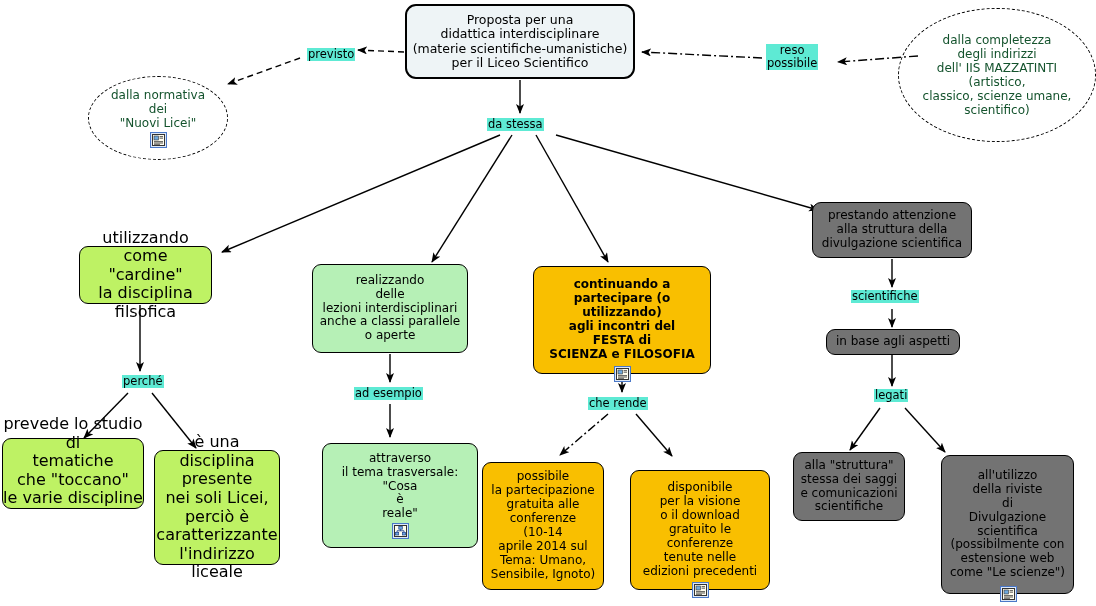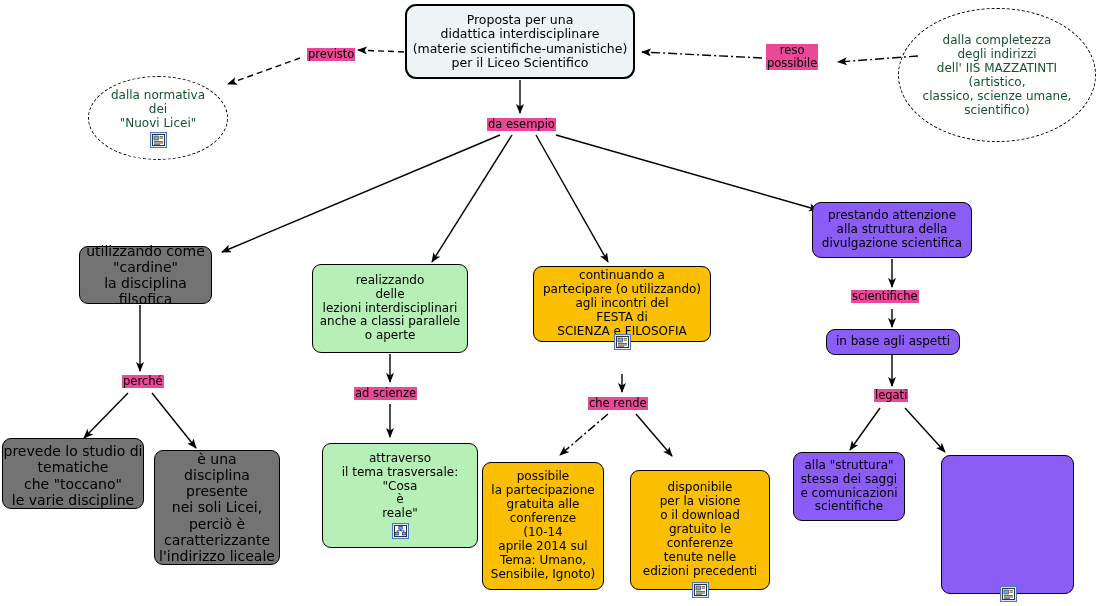--- a/index.html
+++ b/index.html
@@ -4,31 +4,31 @@
 <style>
   html,body{margin:0;padding:0;background:#ffffff;}
   body{width:1096px;height:606px;font-family:"DejaVu Sans",sans-serif;}
   #map{position:relative;width:1096px;height:606px;overflow:hidden;background:#fff;padding-left:8px;}
   #edges{position:absolute;left:0;top:0;width:1096px;height:606px;}
   .node{position:absolute;box-sizing:border-box;display:flex;flex-direction:column;
         align-items:center;justify-content:center;text-align:center;color:#000;
         line-height:1.16;white-space:pre-line;}
   .rbox{border:1.6px solid #000;border-radius:9px;}
   .root{background:#eef4f6;border:2.4px solid #000;border-radius:11px;font-size:12.5px;}
-  .peach{background:#737373;font-size:14px;}
+  .peach{background:#bef264;font-size:16px;}
   .green{background:#b6f0b6;font-size:12px;}
   .amber{background:#f9bf00;font-size:12px;}
-  .blue{background:#8b5cf6;font-size:12px;}
+  .blue{background:#737373;font-size:12px;}
   .ell{position:absolute;box-sizing:border-box;display:flex;flex-direction:column;
        align-items:center;justify-content:center;text-align:center;border-radius:50%;
        background:transparent;font-size:12px;line-height:1.18;white-space:pre-line;color:#14532d;}
   .ell-dashed{border:1.5px dashed #000;}
   .ell-dashdot{border:1.5px dashed #000;}
   .elabel{position:absolute;font-size:11.5px;color:#000;white-space:pre-line;
-          text-align:center;line-height:1.14;background:#ec4899;padding:0 1px;}
+          text-align:center;line-height:1.14;background:#5eead4;padding:0 1px;}
   .ico{margin-top:2px;width:17px;height:16px;display:block;}
 </style>
 </head>
 <body>
 
 <div id="map">
 
   <svg id="edges" viewBox="0 0 1096 606" xmlns="http://www.w3.org/2000/svg">
     <defs>
       <marker id="ah" markerWidth="11" markerHeight="11" refX="9" refY="4" orient="auto" markerUnits="userSpaceOnUse">
@@ -103,23 +103,23 @@
 degli indirizzi
 dell' IIS MAZZATINTI
 (artistico,
 classico, scienze umane,
 scientifico)</span>
   </div>
 
   <div class="elabel" style="left:307px;top:48px;">previsto</div>
   <div class="elabel" style="left:766px;top:44px;">reso
 possibile</div>
-  <div class="elabel" style="left:487px;top:118px;">da esempio</div>
+  <div class="elabel" style="left:487px;top:118px;">da stessa</div>
   <div class="elabel" style="left:122px;top:375px;">perché</div>
-  <div class="elabel" style="left:354px;top:387px;">ad scienze</div>
+  <div class="elabel" style="left:354px;top:387px;">ad esempio</div>
   <div class="elabel" style="left:588px;top:397px;">che rende</div>
   <div class="elabel" style="left:851px;top:290px;">scientifiche</div>
   <div class="elabel" style="left:874px;top:389px;">legati</div>
 
   <div class="node rbox peach" style="left:79px;top:246px;width:133px;height:58px;">
     <span>utilizzando come
 "cardine"
 la disciplina filsofica</span>
   </div>
 
@@ -161,21 +161,21 @@
           <path d="M5,7.8h7"></path>
         <path d="M5,7.8v1.5"></path>
           <path d="M12,7.8v1.5"></path>
       </g>
       <rect x="6.8" y="3.6" width="3.5" height="2.6" fill="#6fa8dc" stroke="#1f3f8f" stroke-width="0.7"></rect>
       <rect x="3.5" y="9.4" width="3.2" height="2.6" fill="#6fa8dc" stroke="#1f3f8f" stroke-width="0.7"></rect>
       <rect x="10.4" y="9.4" width="3.2" height="2.6" fill="#6fa8dc" stroke="#1f3f8f" stroke-width="0.7"></rect>
     </svg>
   </div>
 
-  <div class="node rbox amber" style="left:533px;top:266px;width:178px;height:76px;">
+  <div class="node rbox amber" style="left:533px;top:266px;width:178px;height:108px;font-weight:bold;">
     <span>continuando a
 partecipare (o utilizzando)
 agli incontri del
 FESTA di
 SCIENZA e FILOSOFIA</span>
     <svg class="ico" viewBox="0 0 17 16" style="position:absolute;left:50%;margin-left:-8px;bottom:-9px;">
       <rect x="0.5" y="0.5" width="16" height="15" fill="#dde8f7" stroke="#4a78c8"></rect>
       <rect x="2.5" y="2.5" width="12" height="11" fill="#fffdf0" stroke="#333"></rect>
       <rect x="4" y="4" width="4.5" height="4" fill="#6fa8dc" stroke="#333" stroke-width="0.6"></rect>
       <g stroke="#333" stroke-width="0.8">
@@ -232,20 +232,28 @@
   </div>
 
   <div class="node rbox blue" style="left:793px;top:452px;width:112px;height:69px;">
     <span>alla "struttura"
 stessa dei saggi
 e comunicazioni
 scientifiche</span>
   </div>
 
   <div class="node rbox blue" style="left:941px;top:455px;width:133px;height:139px;">
+    <span>all'utilizzo
+della riviste
+di
+Divulgazione
+scientifica
+(possibilmente con
+estensione web
+come "Le scienze")</span>
     <svg class="ico" viewBox="0 0 17 16" style="position:absolute;left:50%;margin-left:-8px;bottom:-9px;">
       <rect x="0.5" y="0.5" width="16" height="15" fill="#dde8f7" stroke="#4a78c8"></rect>
       <rect x="2.5" y="2.5" width="12" height="11" fill="#fffdf0" stroke="#333"></rect>
       <rect x="4" y="4" width="4.5" height="4" fill="#6fa8dc" stroke="#333" stroke-width="0.6"></rect>
       <g stroke="#333" stroke-width="0.8">
           <path d="M4,9.6h9"></path>
           <path d="M4,11h9"></path>
           <path d="M4,12.3h6"></path>
           <path d="M9.6,4.6h3.4"></path>
           <path d="M9.6,6.2h3.4"></path>

